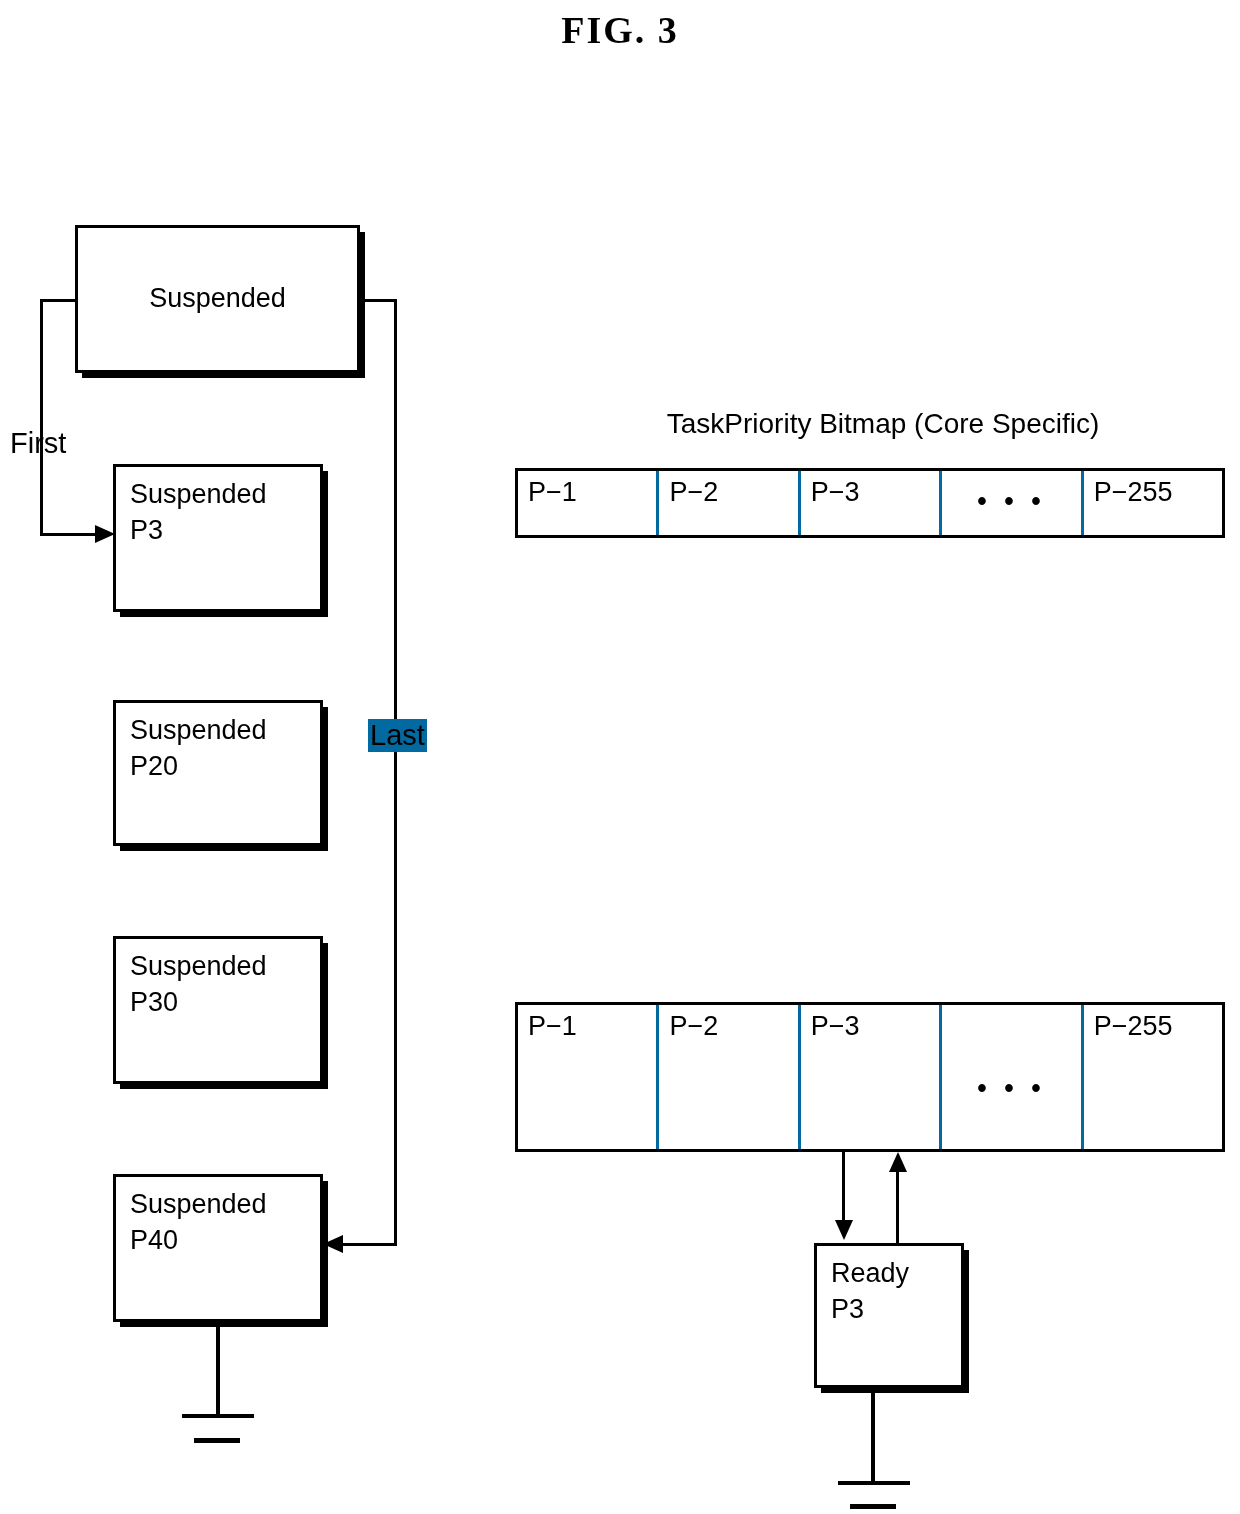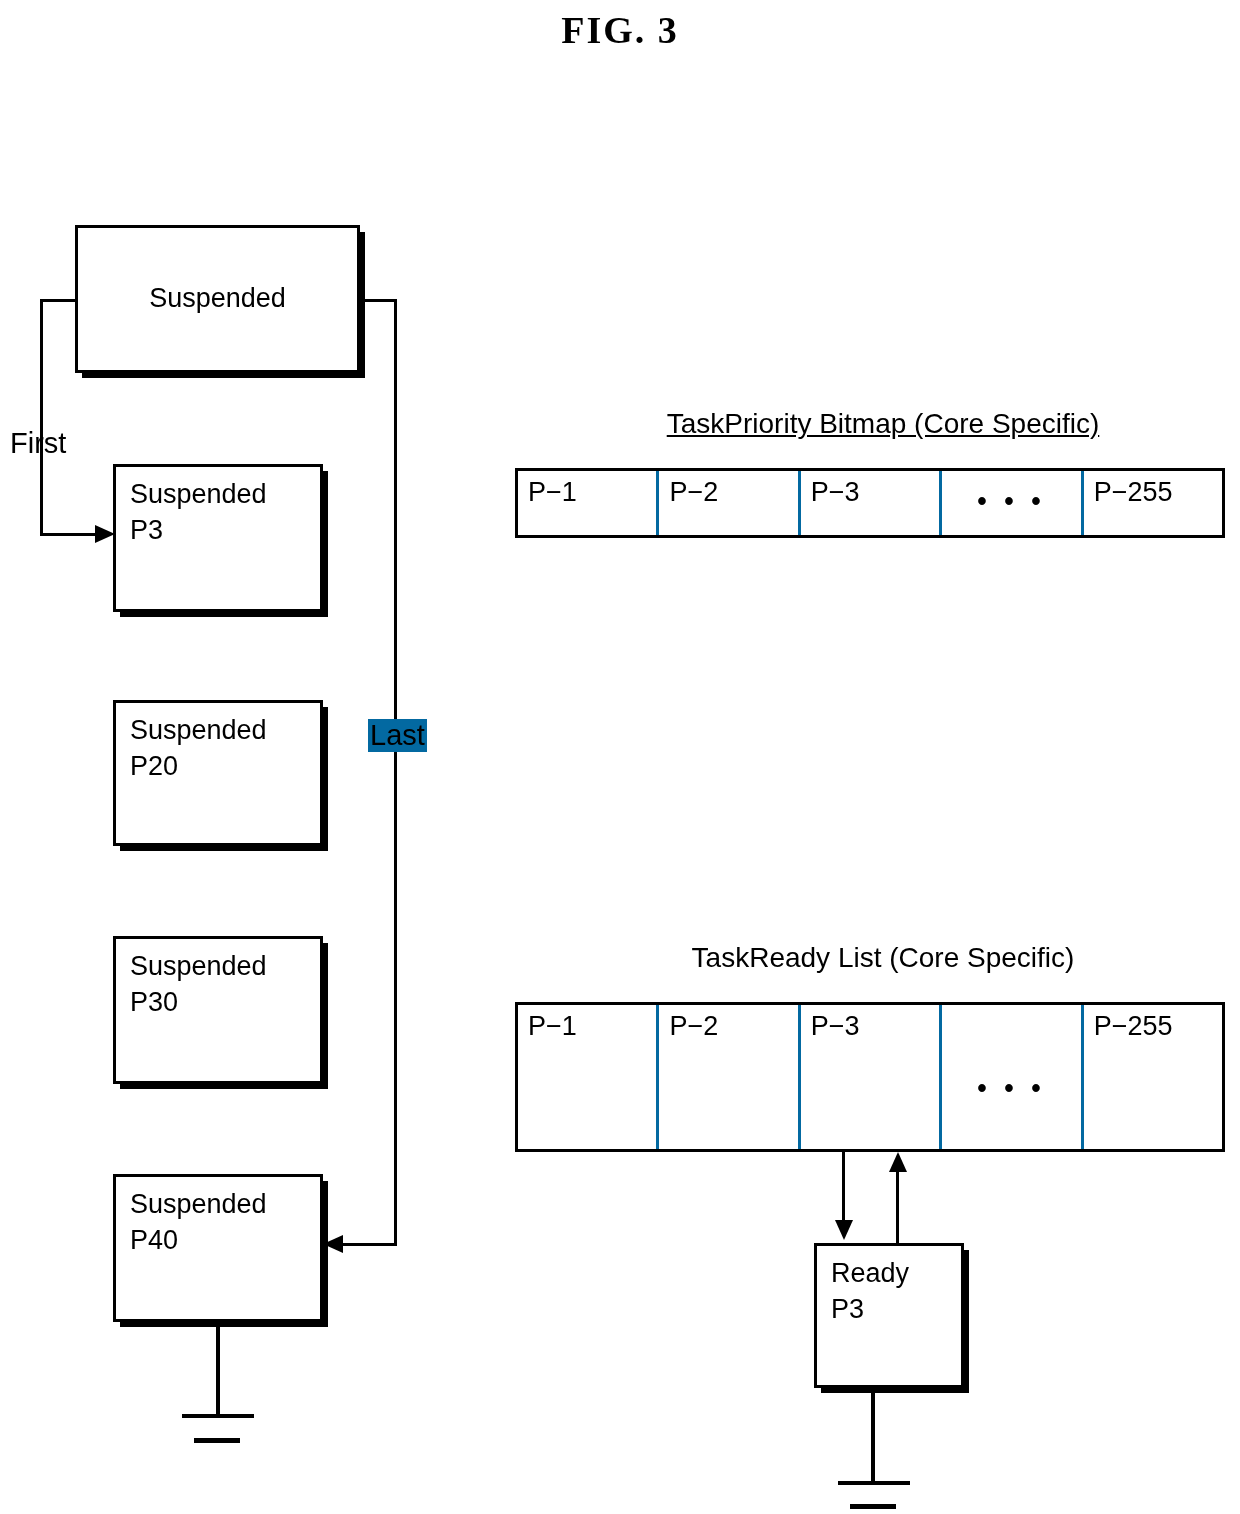--- a/index.html
+++ b/index.html
@@ -195,41 +195,40 @@
     <div class="box-label">Suspended
 P40</div>
   </div>
 
   <div class="ground">
     <div class="gnd-stem" style="left:216px; top:1322px; height:94px;"></div>
     <div class="gnd-bar1" style="left:182px; top:1414px; width:72px;"></div>
     <div class="gnd-bar2" style="left:194px; top:1438px; width:46px;"></div>
   </div>
 
-  <div class="table-caption" style="left:533px; top:408px; width:700px;text-decoration:underline;">TaskPriority Bitmap (Core Specific)</div>
+  <div class="table-caption" style="left:533px; top:408px; width:700px;">TaskPriority Bitmap (Core Specific)</div>
 
   <div class="cell-table" id="bitmap-table" style="left:515px; top:468px; width:710px; height:70px;">
     <div class="cell">
       <span class="cell-text">P−1</span>
     </div>
     <div class="cell">
       <span class="cell-text">P−2</span>
     </div>
     <div class="cell">
       <span class="cell-text">P−3</span>
     </div>
     <div class="cell dots">
       <span class="cell-text">• • •</span>
     </div>
     <div class="cell">
       <span class="cell-text">P−255</span>
     </div>
   </div>
 
-  <div class="table-caption" style="left:533px; top:942px; width:700px;">TaskReady List (Core Specific)</div>
 
   <div class="cell-table" id="readylist-table" style="left:515px; top:1002px; width:710px; height:150px;">
     <div class="cell">
       <span class="cell-text">P−1</span>
     </div>
     <div class="cell">
       <span class="cell-text">P−2</span>
     </div>
     <div class="cell">
       <span class="cell-text">P−3</span>

